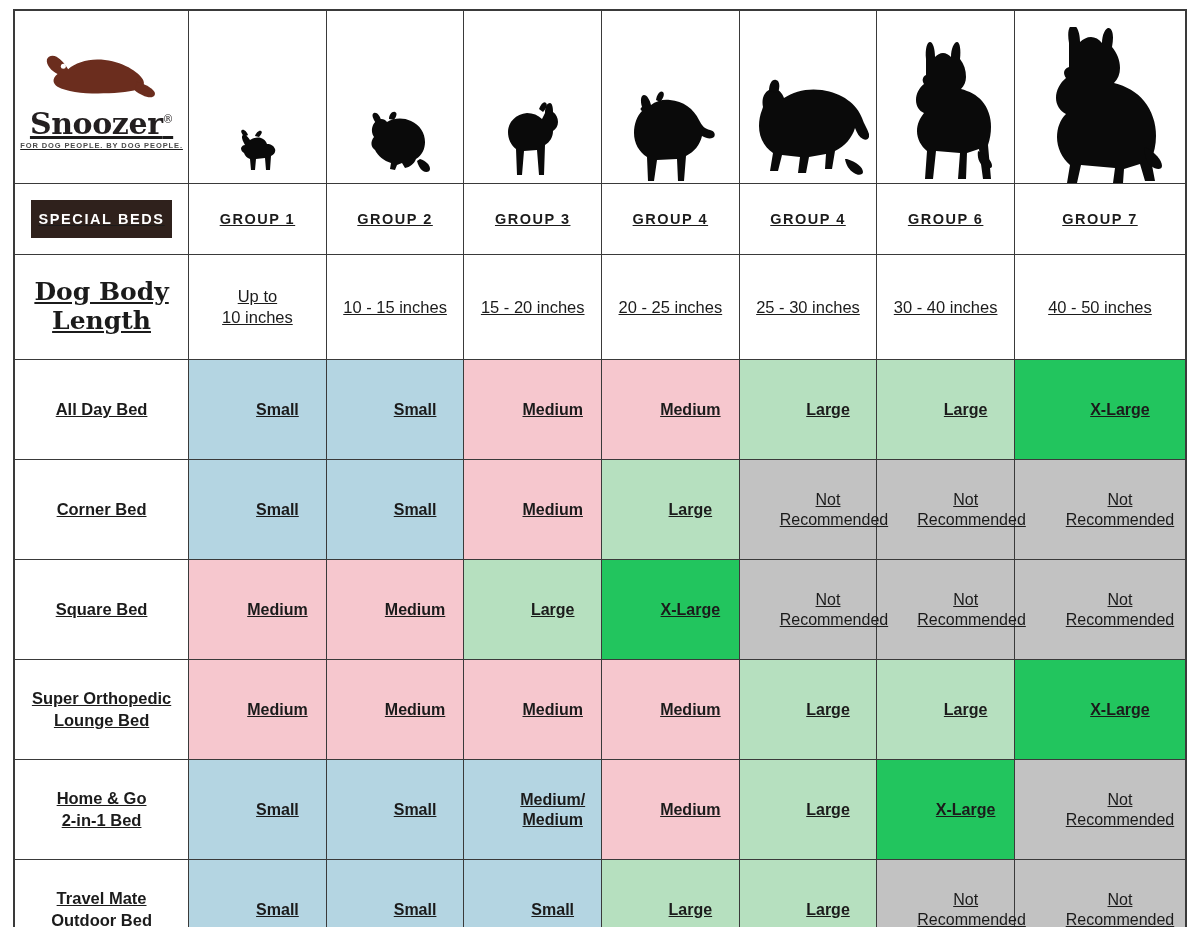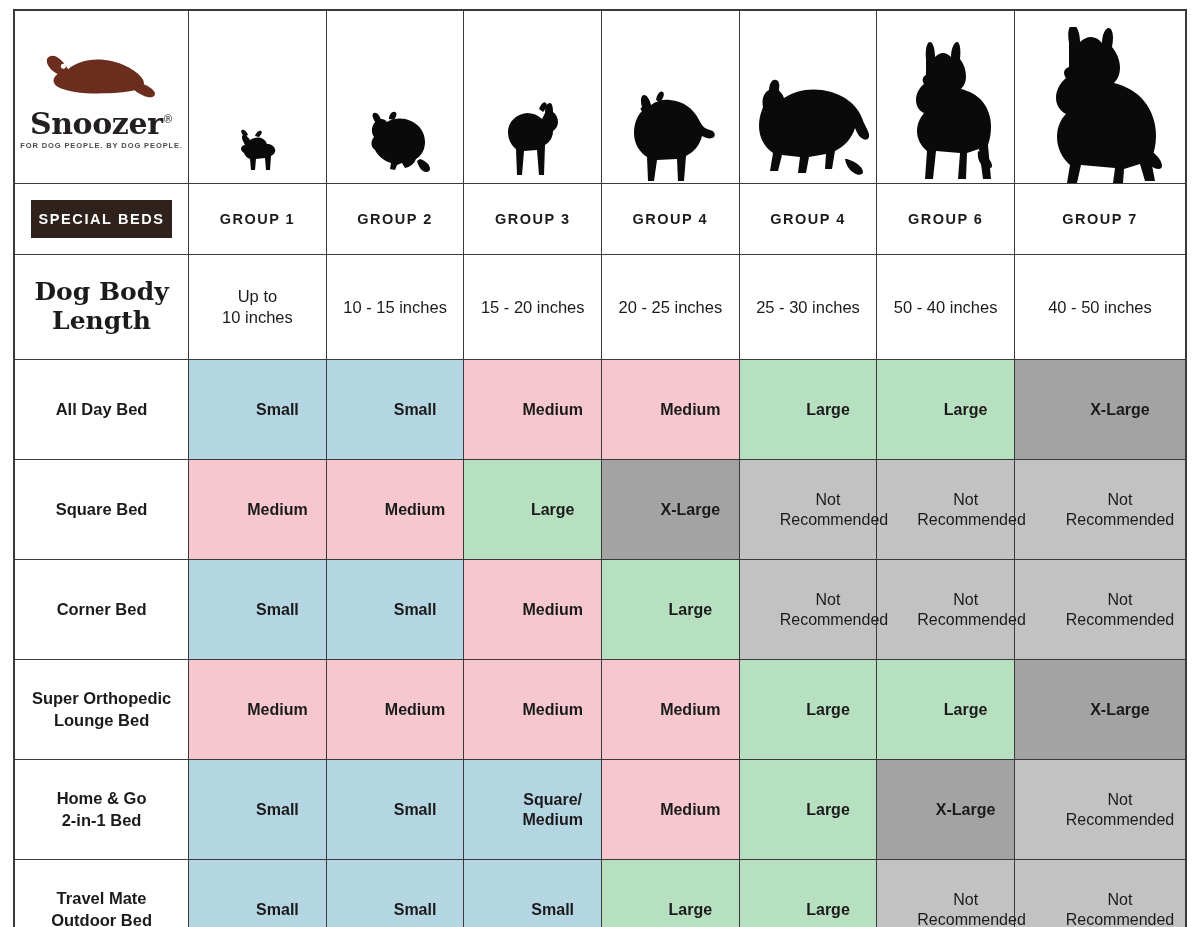--- a/index.html
+++ b/index.html
@@ -13,20 +13,21 @@
     font-family: "Liberation Sans", sans-serif;
     color: #1b1b1b;
     overflow: hidden;
   }
   .sheet {
     position: relative;
     width: 1048px;
     height: 927px;
     box-sizing: border-box;
     padding: 9px 13px 14px 13px;
+    text-decoration: underline;
   }
   table.chart {
     border-collapse: collapse;
     table-layout: fixed;
     width: 1174px;
     height: 904px;
     border: 2px solid #3a3a3a;
   }
   table.chart td {
     border: 1.5px solid #3a3a3a;
@@ -131,21 +132,21 @@
     color: #1b1b1b;
     padding-left: 40px;
   }
   .cellval.na {
     font-weight: normal;
   }
   
   .bg-small   { background: #b4d5e2; }
   .bg-medium  { background: #f6c7ce; }
   .bg-large   { background: #b6e0bf; }
-  .bg-xlarge  { background: #a3a3a3; }
+  .bg-xlarge  { background: #22c55e; }
   .bg-na      { background: #c2c2c2; }
 </style>
 </head>
 <body>
 
 <div class="sheet">
   <table class="chart">
     <colgroup>
       <col class="c0">
         <col class="cx">
@@ -271,21 +272,21 @@
         <td>
             <div class="len-val">15 - 20 inches</div>
           </td>
         <td>
             <div class="len-val">20 - 25 inches</div>
           </td>
         <td>
             <div class="len-val">25 - 30 inches</div>
           </td>
         <td>
-            <div class="len-val">50 - 40 inches</div>
+            <div class="len-val">30 - 40 inches</div>
           </td>
         <td>
             <div class="len-val">40 - 50 inches</div>
           </td>
       </tr>
 
     <tr class="prow">
           <td>
             <div class="rowhead">
               <div>All Day Bed</div>
@@ -317,20 +318,65 @@
             </div>
           </td>
           <td class="bg-large">
             <div class="cellval">
               <div>Large</div>
             </div>
           </td>
           <td class="bg-xlarge">
             <div class="cellval">
               <div>X-Large</div>
+            </div>
+          </td>
+        </tr>
+        <tr class="prow">
+          <td>
+            <div class="rowhead">
+              <div>Corner Bed</div>
+            </div>
+          </td>
+          <td class="bg-small">
+            <div class="cellval">
+              <div>Small</div>
+            </div>
+          </td>
+          <td class="bg-small">
+            <div class="cellval">
+              <div>Small</div>
+            </div>
+          </td>
+          <td class="bg-medium">
+            <div class="cellval">
+              <div>Medium</div>
+            </div>
+          </td>
+          <td class="bg-large">
+            <div class="cellval">
+              <div>Large</div>
+            </div>
+          </td>
+          <td class="bg-na">
+            <div class="cellval na">
+              <div>Not</div>
+              <div>Recommended</div>
+            </div>
+          </td>
+          <td class="bg-na">
+            <div class="cellval na">
+              <div>Not</div>
+              <div>Recommended</div>
+            </div>
+          </td>
+          <td class="bg-na">
+            <div class="cellval na">
+              <div>Not</div>
+              <div>Recommended</div>
             </div>
           </td>
         </tr>
         <tr class="prow">
           <td>
             <div class="rowhead">
               <div>Square Bed</div>
             </div>
           </td>
           <td class="bg-medium">
@@ -344,65 +390,20 @@
             </div>
           </td>
           <td class="bg-large">
             <div class="cellval">
               <div>Large</div>
             </div>
           </td>
           <td class="bg-xlarge">
             <div class="cellval">
               <div>X-Large</div>
-            </div>
-          </td>
-          <td class="bg-na">
-            <div class="cellval na">
-              <div>Not</div>
-              <div>Recommended</div>
-            </div>
-          </td>
-          <td class="bg-na">
-            <div class="cellval na">
-              <div>Not</div>
-              <div>Recommended</div>
-            </div>
-          </td>
-          <td class="bg-na">
-            <div class="cellval na">
-              <div>Not</div>
-              <div>Recommended</div>
-            </div>
-          </td>
-        </tr>
-        <tr class="prow">
-          <td>
-            <div class="rowhead">
-              <div>Corner Bed</div>
-            </div>
-          </td>
-          <td class="bg-small">
-            <div class="cellval">
-              <div>Small</div>
-            </div>
-          </td>
-          <td class="bg-small">
-            <div class="cellval">
-              <div>Small</div>
-            </div>
-          </td>
-          <td class="bg-medium">
-            <div class="cellval">
-              <div>Medium</div>
-            </div>
-          </td>
-          <td class="bg-large">
-            <div class="cellval">
-              <div>Large</div>
             </div>
           </td>
           <td class="bg-na">
             <div class="cellval na">
               <div>Not</div>
               <div>Recommended</div>
             </div>
           </td>
           <td class="bg-na">
             <div class="cellval na">
@@ -472,21 +473,21 @@
               <div>Small</div>
             </div>
           </td>
           <td class="bg-small">
             <div class="cellval">
               <div>Small</div>
             </div>
           </td>
           <td class="bg-small">
             <div class="cellval">
-              <div>Square/</div>
+              <div>Medium/</div>
               <div>Medium</div>
             </div>
           </td>
           <td class="bg-medium">
             <div class="cellval">
               <div>Medium</div>
             </div>
           </td>
           <td class="bg-large">
             <div class="cellval">

